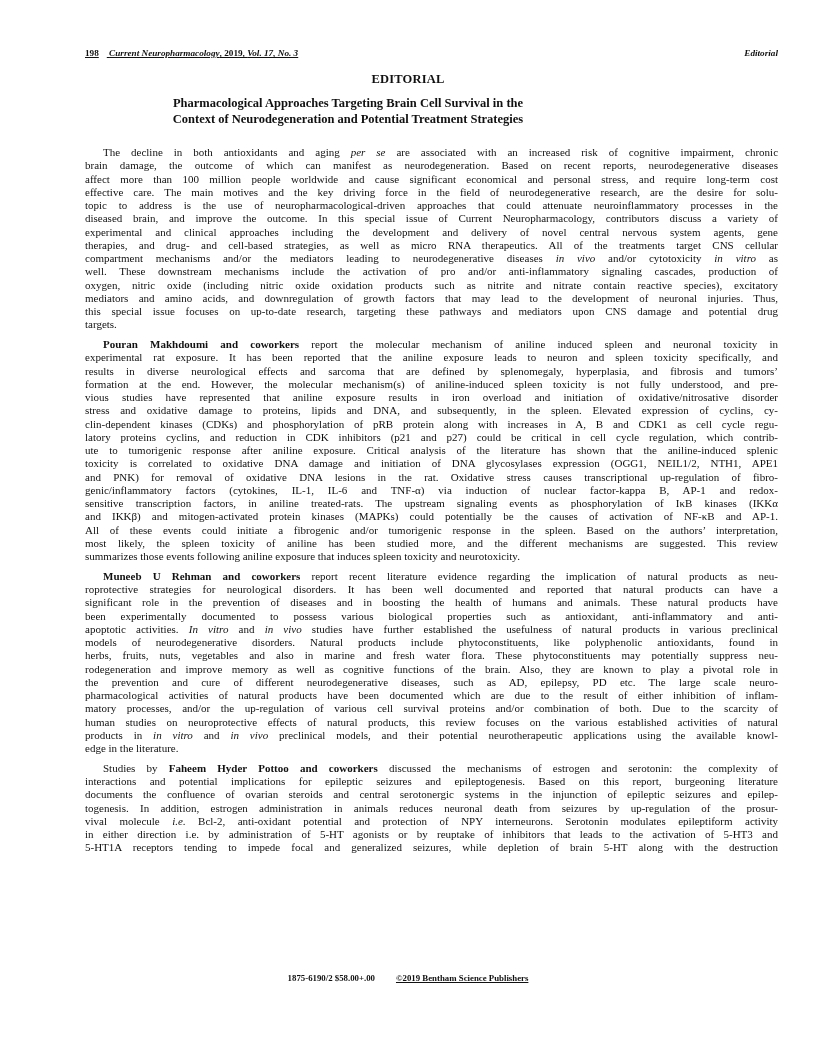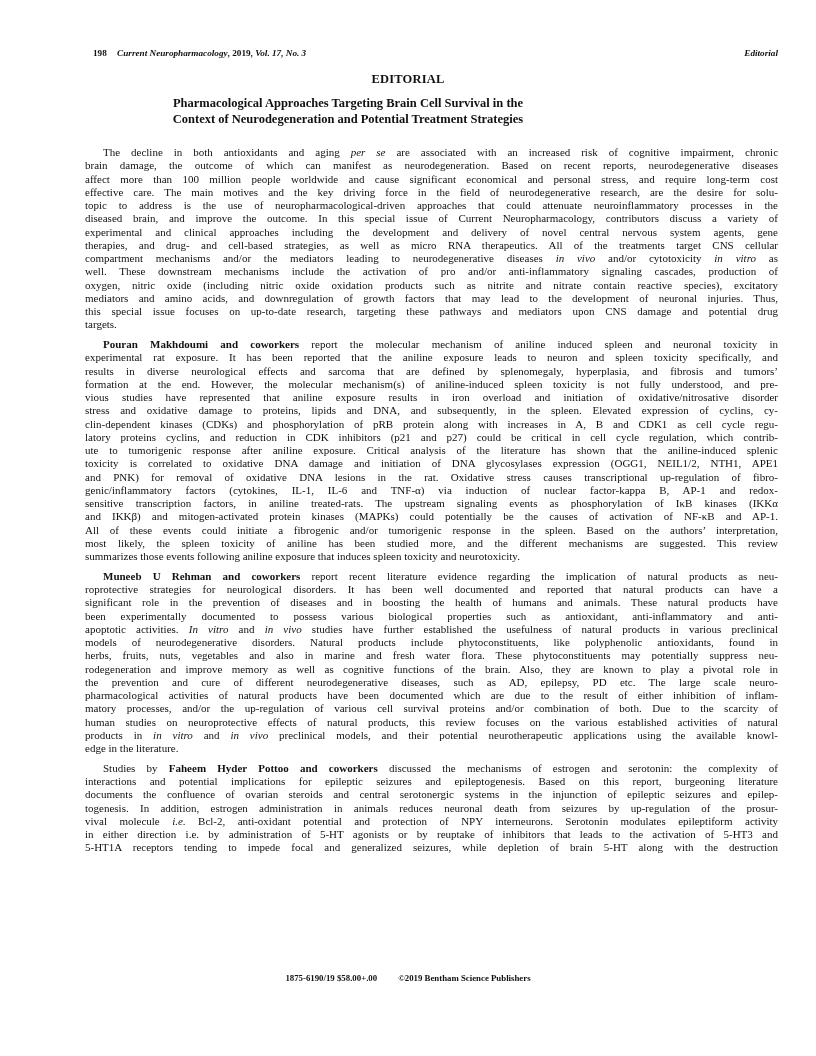--- a/index.html
+++ b/index.html
@@ -1,37 +1,37 @@
 <!DOCTYPE html>
 <html><head>
 <meta charset="utf-8">
 <style>
   html, body { margin: 0; padding: 0; background: #ffffff; }
   body { width: 816px; height: 1056px; position: relative; overflow: hidden;
          font-family: "Liberation Serif", "DejaVu Serif", serif; color: #111; }
   .running-head { position: absolute; top: 48px; left: 85px; width: 693px; height: 14px;
                   font-size: 9.2px; font-weight: bold; }
-  .running-head .left { position: absolute; left: 8px; top: 0; }
+  .running-head .left { position: absolute; left: 0; top: 0; text-decoration: underline; }
   .running-head .left .pg { margin-right: 8px; }
   .running-head .right { position: absolute; right: 0; top: 0; font-style: italic; }
   .it { font-style: italic; }
   .section-label { position: absolute; top: 72px; left: 0; width: 816px; text-align: center;
                    font-weight: bold; font-size: 12.5px; letter-spacing: 0.2px; }
   .title { position: absolute; top: 96px; left: 0; width: 696px; text-align: center;
            font-weight: bold; font-size: 12.5px; line-height: 15.5px; }
   .body-text { position: absolute; top: 146px; left: 85px; width: 693px; font-size: 11px; }
   .line { display: block; height: 13.25px; line-height: 13.25px; white-space: nowrap;
           text-align: justify; text-align-last: justify; overflow: hidden; }
   .line.last { text-align-last: left; }
   .line.indent { padding-left: 18px; }
   .para { margin-bottom: 6.5px; }
   .b { font-weight: bold; }
   .footer { position: absolute; top: 973px; left: 0; width: 816px; text-align: center;
             font-size: 8.8px; font-weight: bold; }
-  .footer span + span { margin-left: 21px; }
+  .footer span + span { margin-left: 21px; text-decoration: underline; }
 </style>
 </head>
 <body>
 
 <div class="running-head">
   <div class="left">
     <span class="pg">198</span>
     <span class="it">Current Neuropharmacology</span><span>, 2019, </span><span class="it">Vol. 17, No. 3</span>
   </div>
   <div class="right">Editorial</div>
@@ -101,14 +101,14 @@
       <span class="line"><span>interactions and potential implications for epileptic seizures and epileptogenesis. Based on this report, burgeoning literature</span></span>
       <span class="line"><span>documents the confluence of ovarian steroids and central serotonergic systems in the injunction of epileptic seizures and epilep-</span></span>
       <span class="line"><span>togenesis. In addition, estrogen administration in animals reduces neuronal death from seizures by up-regulation of the prosur-</span></span>
       <span class="line"><span>vival molecule </span><span class="it">i.e.</span><span> Bcl-2, anti-oxidant potential and protection of NPY interneurons. Serotonin modulates epileptiform activity</span></span>
       <span class="line"><span>in either direction i.e. by administration of 5-HT agonists or by reuptake of inhibitors that leads to the activation of 5-HT3 and</span></span>
       <span class="line"><span>5-HT1A receptors tending to impede focal and generalized seizures, while depletion of brain 5-HT along with the destruction</span></span>
     </div>
   </div>
 
 <div class="footer">
-  <span>1875-6190/19 $58.00+.00</span><span>©2019 Bentham Science Publishers</span>
+  <span>1875-6190/2 $58.00+.00</span><span>©2019 Bentham Science Publishers</span>
 </div>
 
 </body></html>

